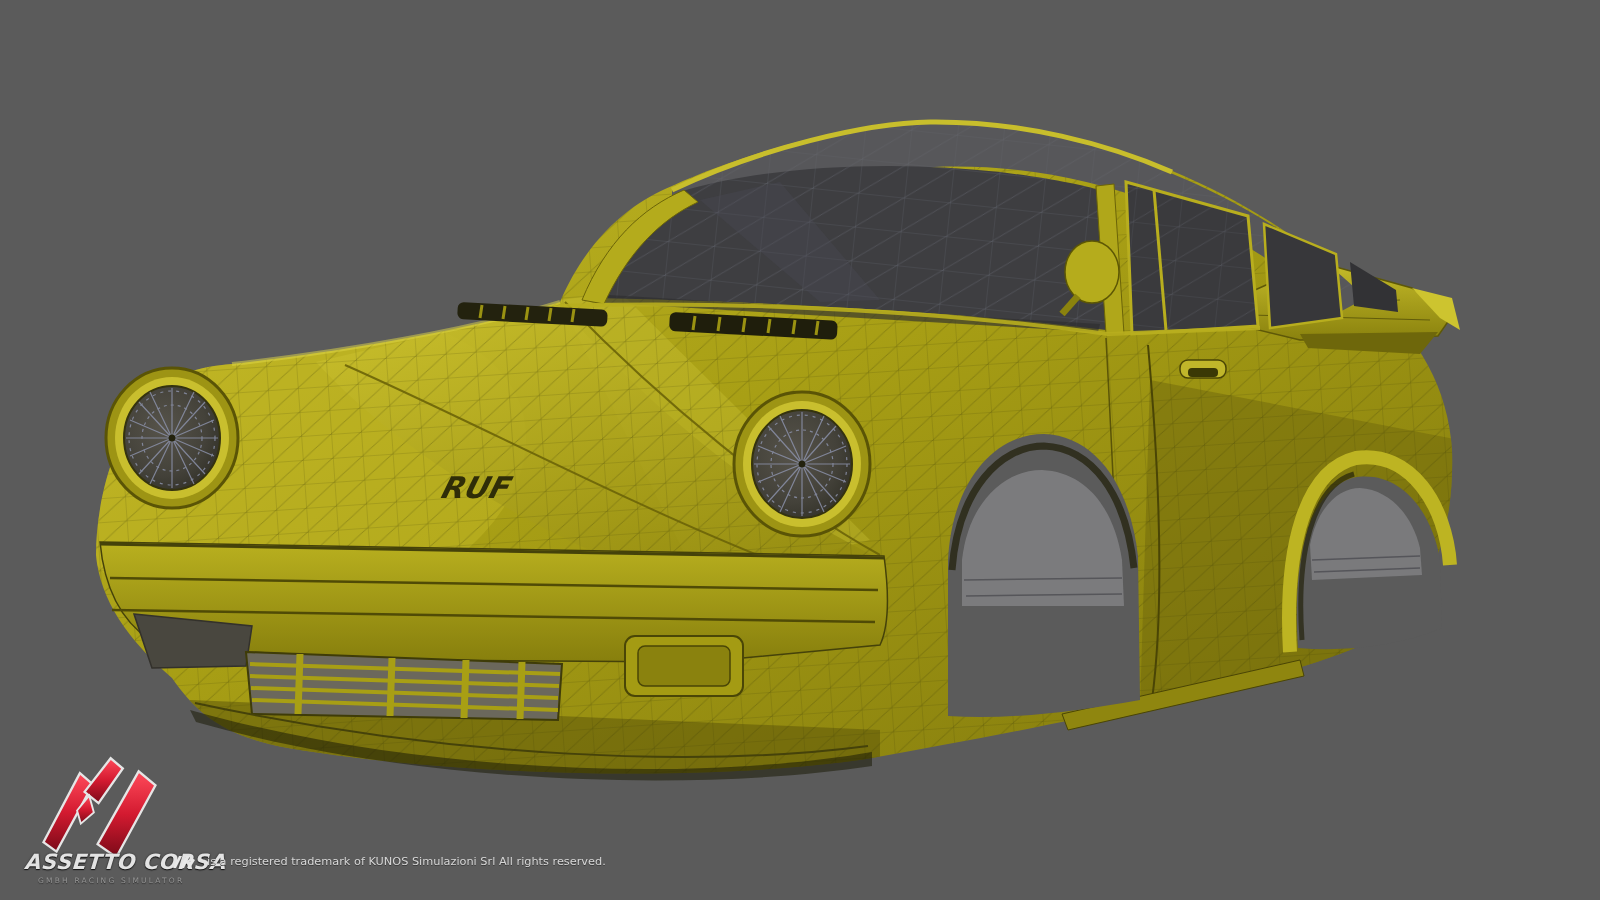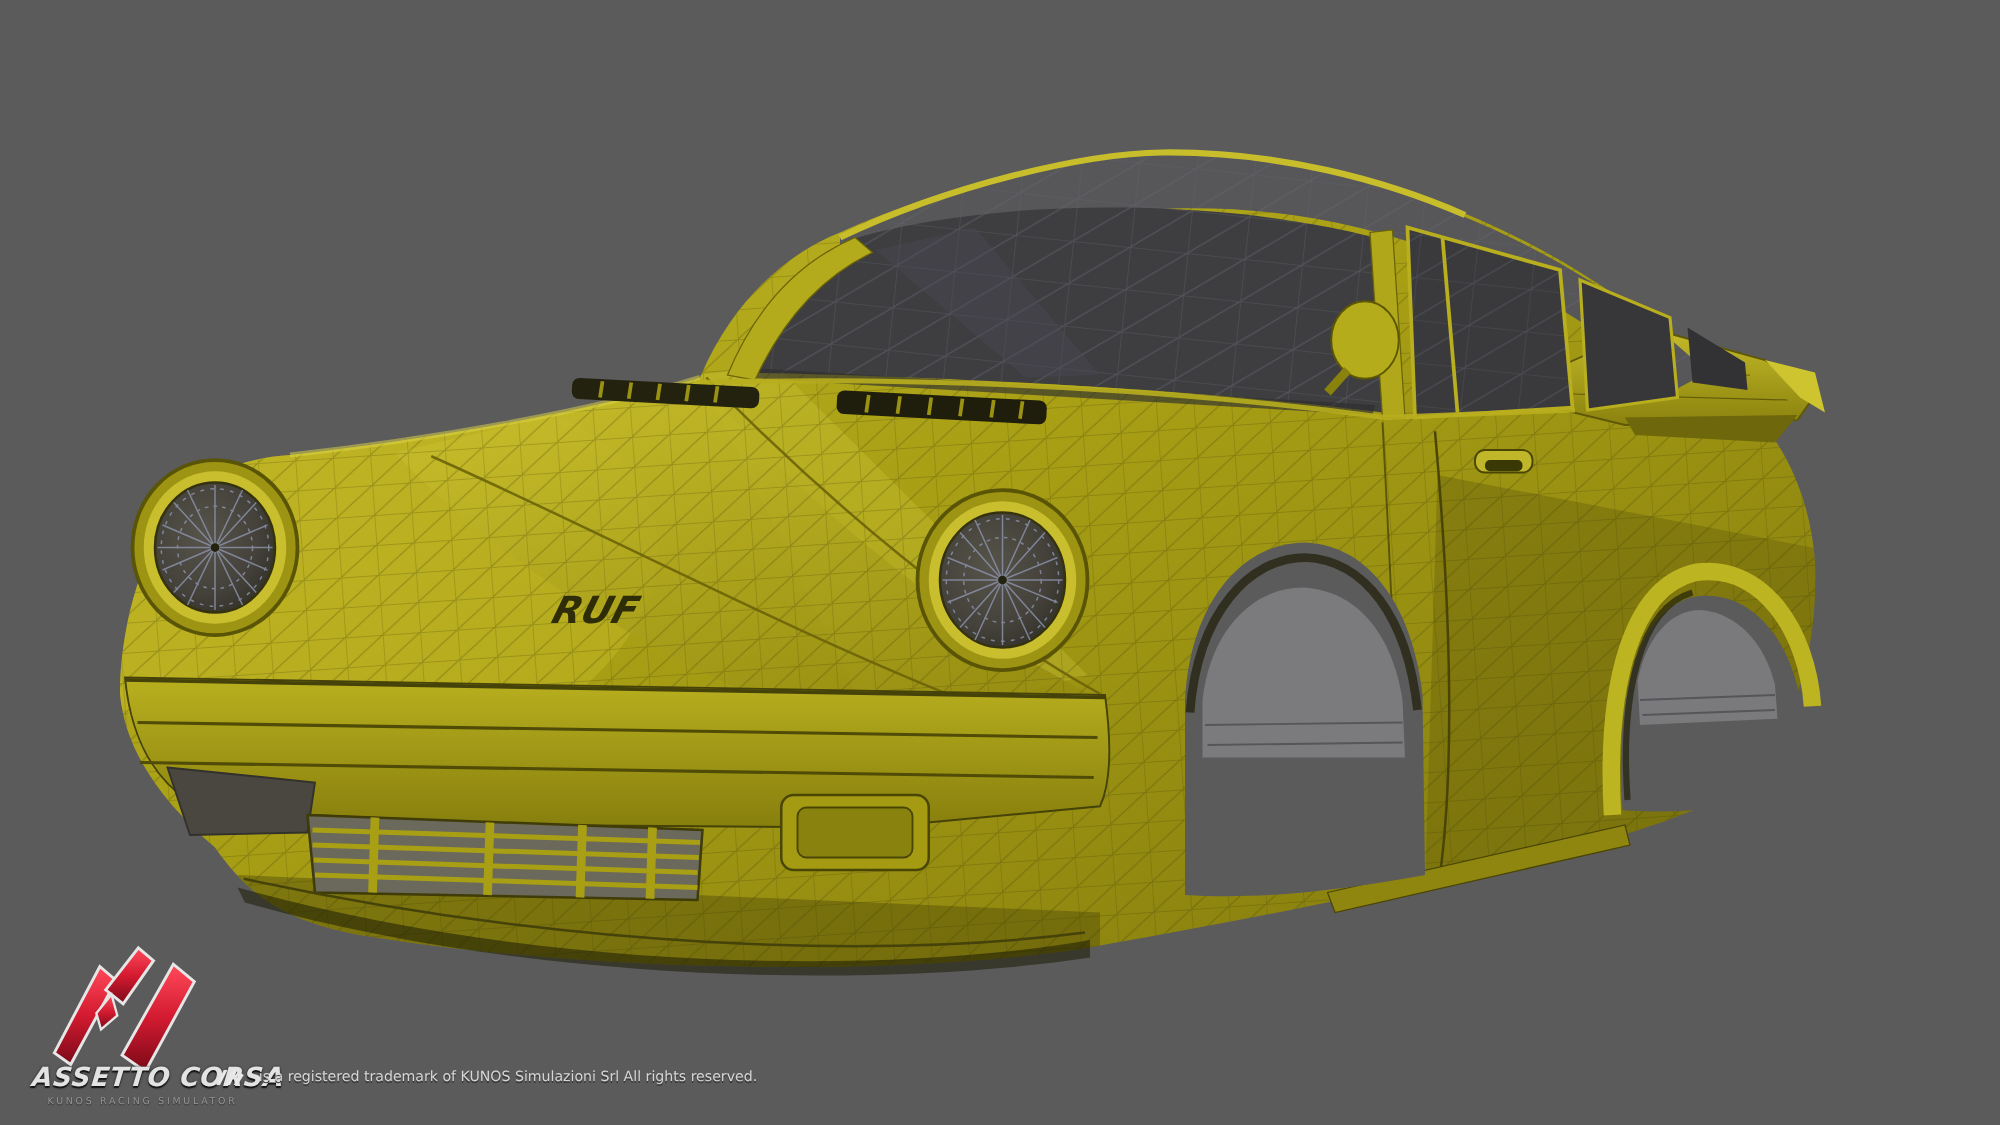--- a/index.html
+++ b/index.html
@@ -200,21 +200,21 @@
   </svg>
 
   <div class="brand">
     <svg class="mark" viewBox="0 0 150 110">
       <polygon points="8,96 47,22 61,34 22,106" fill="url(#redGrad)" stroke="#e6e6e6" stroke-width="2.5"></polygon>
       <polygon points="52,42 80,6 93,17 67,54" fill="url(#redGrad)" stroke="#e6e6e6" stroke-width="2.5"></polygon>
       <polygon points="44,62 57,46 62,64 48,76" fill="url(#redGrad)" stroke="#e6e6e6" stroke-width="2"></polygon>
       <polygon points="66,98 110,20 128,35 86,112" fill="url(#redGrad)" stroke="#e6e6e6" stroke-width="2.5"></polygon>
     </svg>
     <div class="title">ASSETTO CORSA</div>
-    <div class="subtitle">KUNOS RACING SIMULATOR</div>
+    <div class="subtitle">GMBH RACING SIMULATOR</div>
   </div>
 
   <div class="disclaimer">
     <svg class="ac-glyph" width="26" height="16" viewBox="0 0 26 16">
       <polygon points="1,15 7,3 10,3 4,15" fill="#e8e8e8"></polygon>
       <polygon points="8,15 14,3 18,3 12,15" fill="#e8e8e8"></polygon>
       <polygon points="15,15 20,5 23,7 18,15" fill="#e8e8e8"></polygon>
     </svg>
     <span>is a registered trademark of KUNOS Simulazioni Srl All rights reserved.</span>
   </div>

